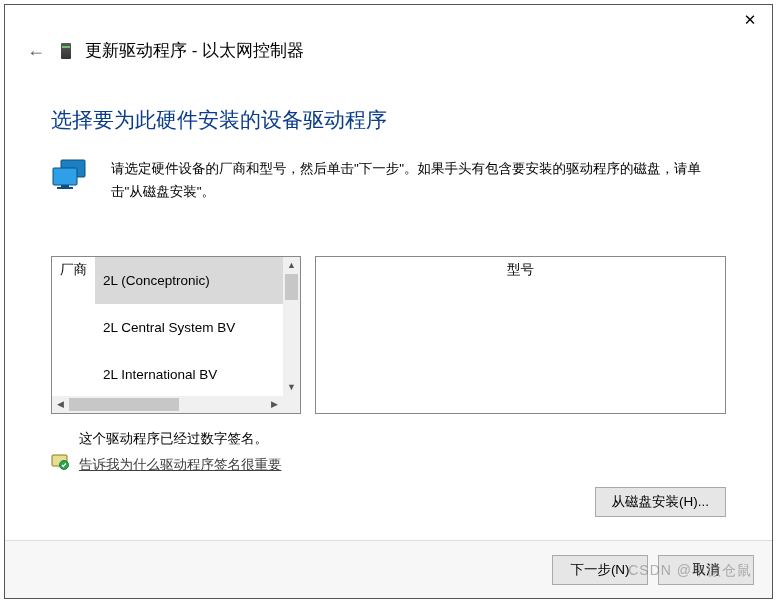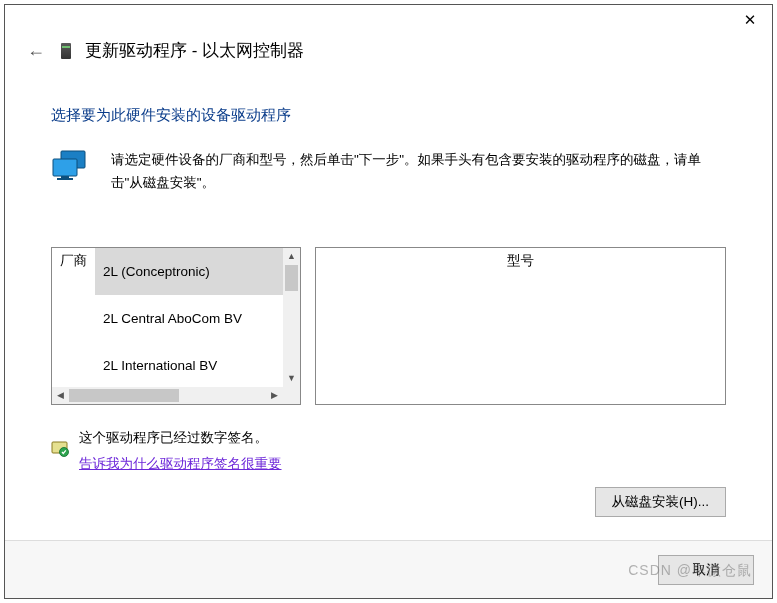--- a/index.html
+++ b/index.html
@@ -53,21 +53,21 @@
     content:"";
     position:absolute; left:1px; right:1px; top:3px; height:2px;
     background:#6fbf6f;
   }
   .title-text { font-size: 17px; color:#000; }
   .content {
     padding: 18px 46px 10px 46px;
   }
   .heading {
     color: #0a3c8a;
-    font-size: 15px;
+    font-size: 21px;
     margin: 20px 0 24px 0;
   }
   .instr-row {
     display:flex; gap: 16px; align-items:flex-start;
   }
   .monitors-icon svg { width: 44px; height: 40px; }
   .instr-text { font-size: 13.5px; line-height: 1.7; }
   .lists {
     display:flex; gap: 14px;
     margin-top: 52px;
@@ -115,26 +115,26 @@
   }
   .sb-btn.v { height:17px; width:17px; }
   .sb-btn.h { width:17px; height:17px; }
   .sb-track-v { flex:1; position:relative; }
   .sb-thumb-v { position:absolute; left:2px; right:2px; top:0; height:26px; background:#c7c7c7;}
   .sb-track-h { flex:1; position:relative; }
   .sb-thumb-h { position:absolute; top:2px; bottom:2px; left:0; width:110px; background:#c7c7c7;}
   .sb-corner { position:absolute; right:0; bottom:0; width:17px; height:17px; background:#f0f0f0;}
   .right .list-item svg { width:16px; height:14px; flex-shrink:0;}
   .sig-row {
-    display:flex; align-items:center; gap:10px;
-    margin-top: 24px;
+    display:flex; align-items:flex-end; gap:10px;
+    margin-top: 16px;
   }
   .sig-icon svg { width:18px; height:18px; }
   .sig-texts { display:flex; flex-direction:column; gap:8px; font-size:13.5px;}
-  .link { color:#6d28d9; text-decoration:underline; cursor:default;}
+  .link { color:#404040; text-decoration:underline; cursor:default;}
   .disk-btn-wrap {
     position:absolute;
     right:46px; top: 455px; margin-top: 27px;
   }
   .btn {
     background:#e6e6e6;
     border:1px solid #aaa;
     padding: 5px 16px;
     font-size: 13.5px;
     font-family: inherit;
@@ -188,21 +188,21 @@
       </div>
       <div class="instr-text">请选定硬件设备的厂商和型号，然后单击"下一步"。如果手头有包含要安装的驱动程序的磁盘，请单击"从磁盘安装"。</div>
     </div>
 
     <div class="lists">
 
       <div class="listbox left">
         <div class="list-header">厂商</div>
         <div class="list-body">
           <div class="list-item selected">2L (Conceptronic)</div>
-          <div class="list-item">2L Central AboCom BV</div>
+          <div class="list-item">2L Central System BV</div>
           <div class="list-item">2L International BV</div>
         </div>
         <div class="scrollbar-v">
           <div class="sb-btn v">▲</div>
           <div class="sb-track-v">
               <div class="sb-thumb-v"></div>
             </div>
           <div class="sb-btn v">▼</div>
         </div>
         <div class="scrollbar-h">
@@ -235,18 +235,19 @@
       </div>
     </div>
 
   </div>
 
   <div class="disk-btn-wrap">
     <button class="btn">从磁盘安装(H)...</button>
   </div>
 
   <div class="footer">
+    <button class="btn">下一步(N)</button>
     <button class="btn">取消</button>
   </div>
 
   <div class="watermark">CSDN @卑微仓鼠</div>
 
 </div>
 
 </body></html>

